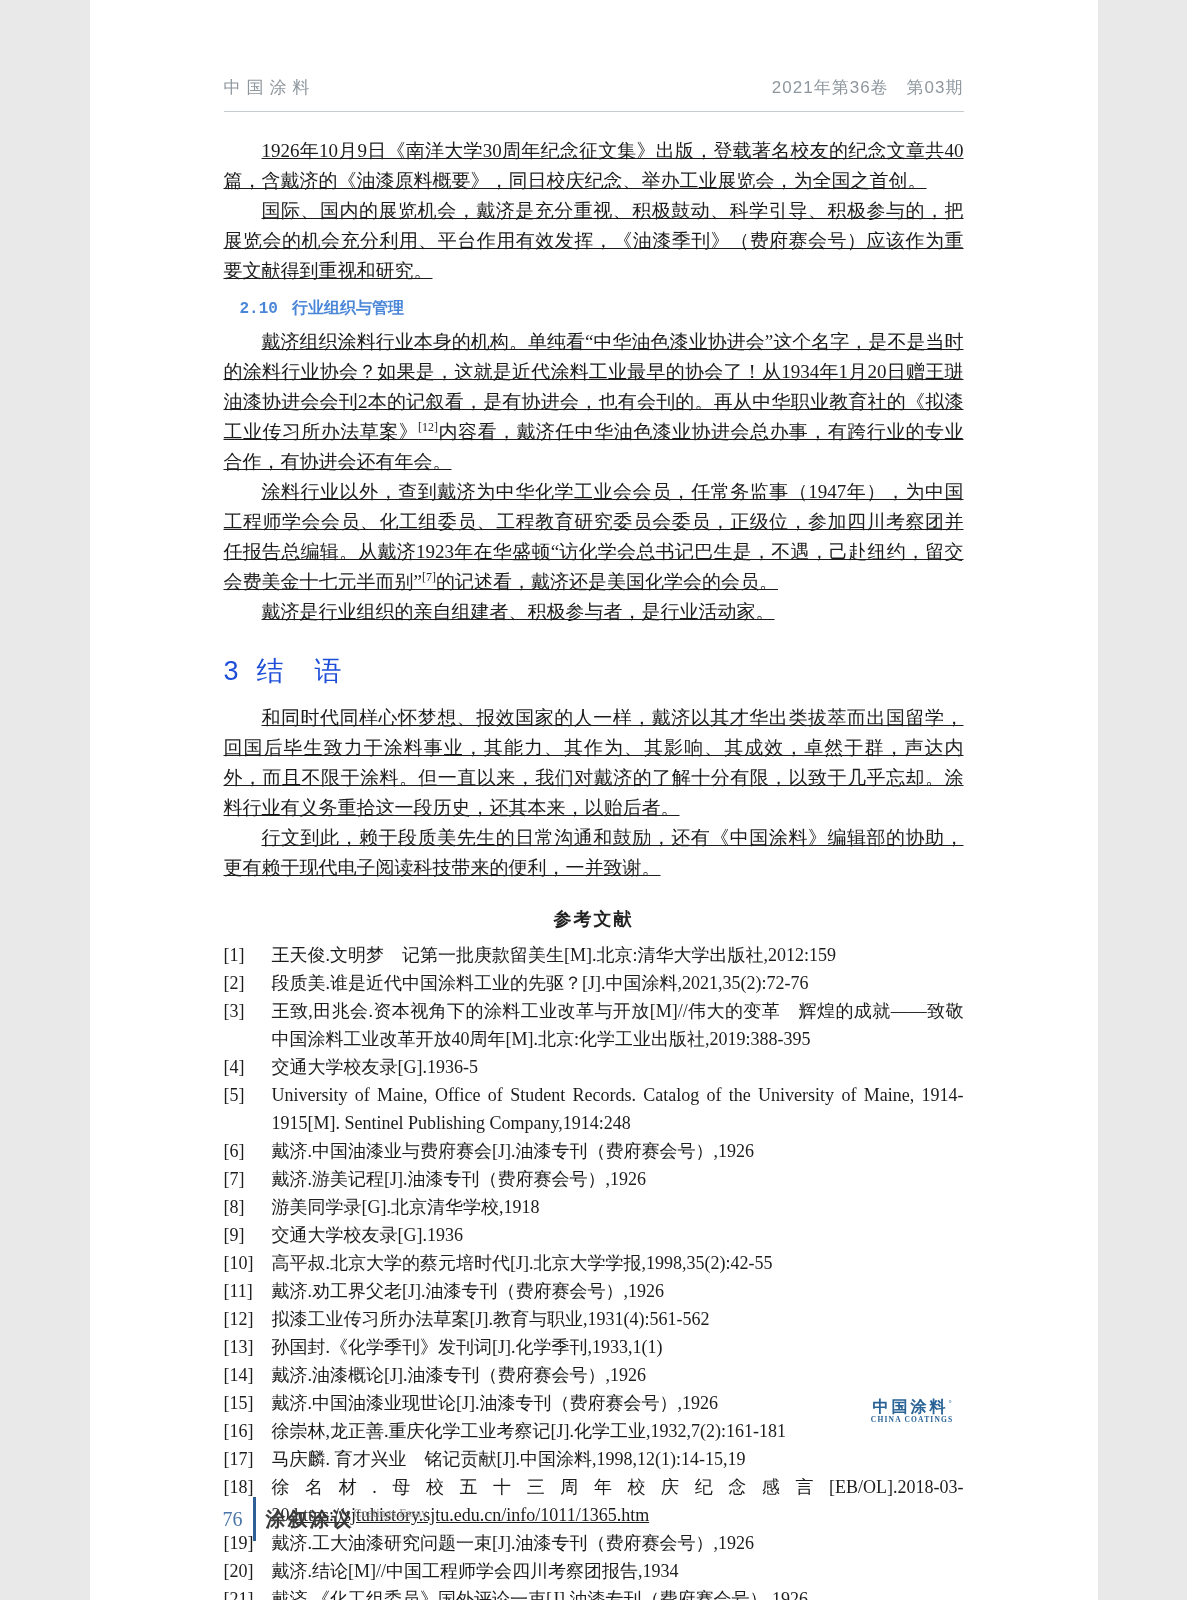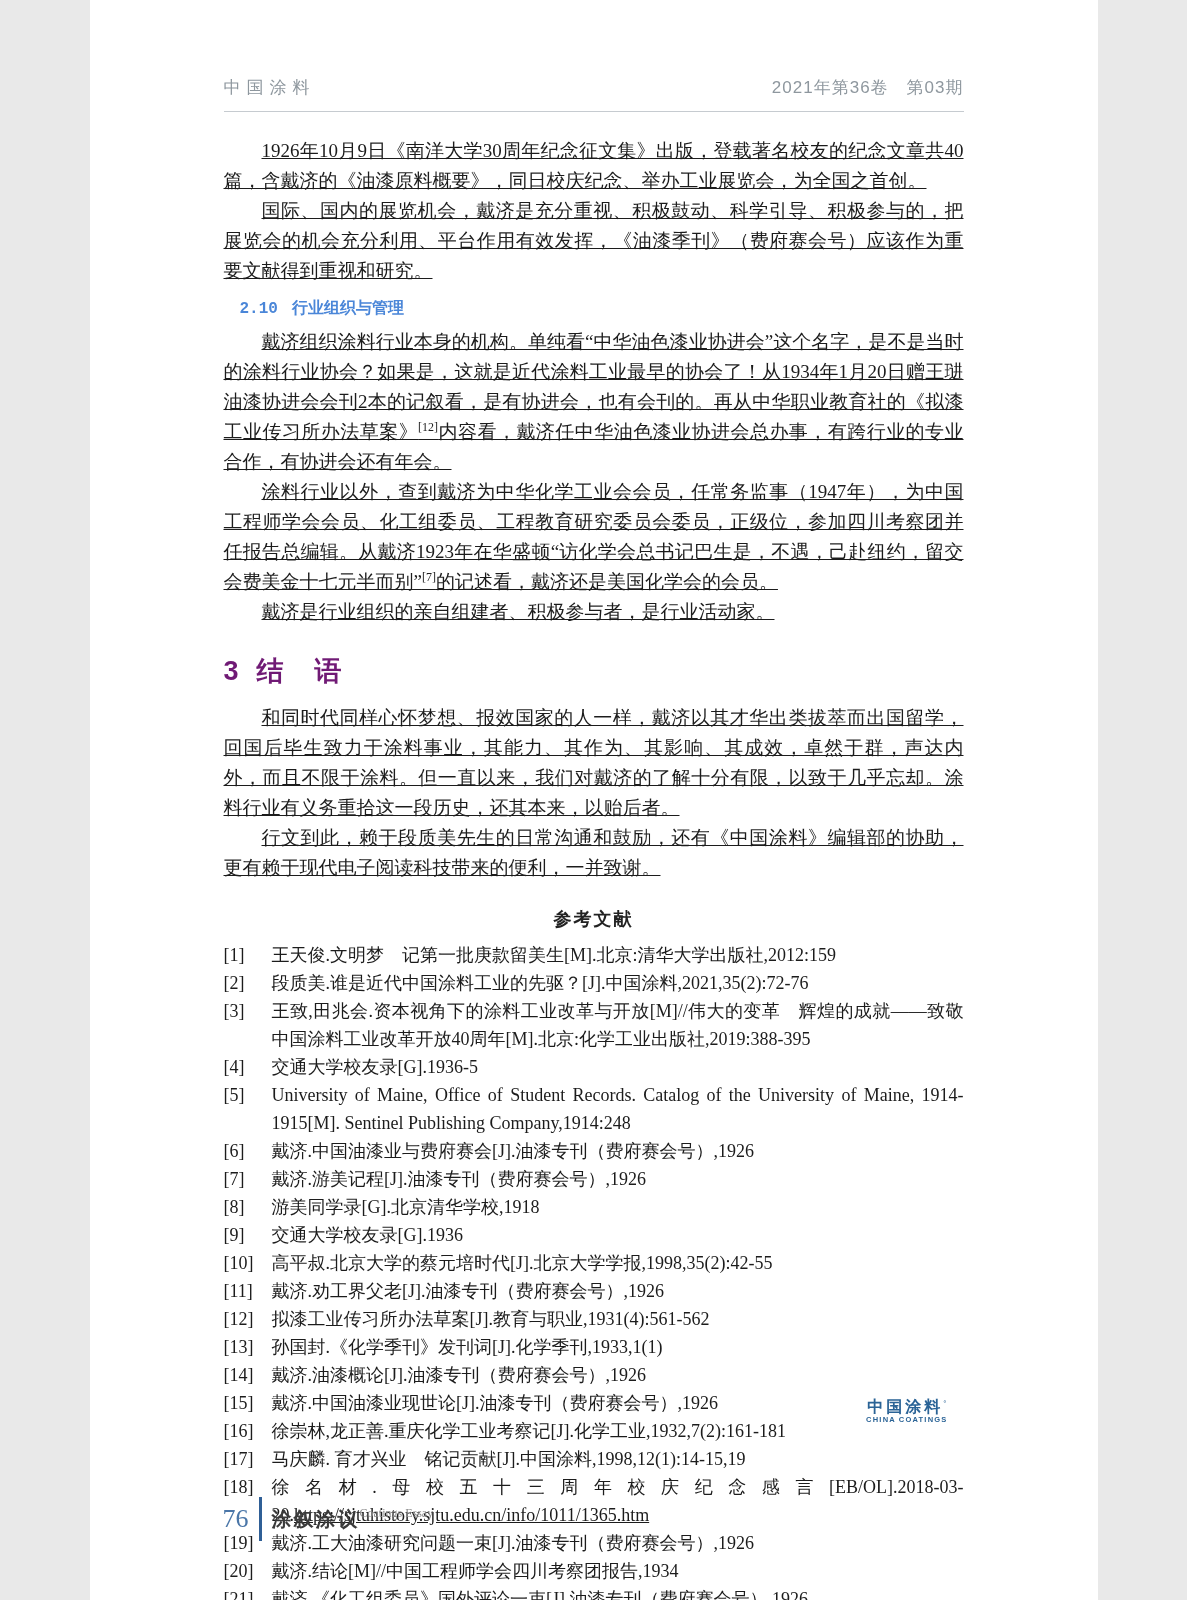--- a/index.html
+++ b/index.html
@@ -33,53 +33,53 @@
   .sup{font-size:12px;vertical-align:super;line-height:0;}
   
   .h-sub{
     font-family:Liberation Mono, monospace;
     color:#4a86d8;font-weight:bold;font-size:16px;
     margin:12px 0 8px 16px;
   }
   .h-sub .num{margin-right:14px;}
   .h-main{
     font-family:"Liberation Sans","DejaVu Sans",sans-serif;
-    color:#701a75;font-weight:bold;font-size:27px;
+    color:#1d4ed8;font-weight:normal;font-size:27px;
     margin:26px 0 14px 0;letter-spacing:2px;
   }
   .h-main .num{margin-right:16px;}
   .ref-heading{
     font-family:"Liberation Sans","DejaVu Sans",sans-serif;
     font-weight:bold;font-size:18px;color:#222;
     text-align:center;margin:24px 0 10px 0;letter-spacing:2px;
   }
   
   .ref-row{
     display:flex;align-items:flex-start;
     font-size:18px;line-height:28px;
   }
   .ref-num{flex:0 0 48px;}
   .ref-text{flex:1;text-align:justify;}
   .ref-link{color:#1c1c1c;text-decoration:underline;cursor:pointer;}
   
   .logo{
-    position:absolute;top:1398px;right:150px;
-    font-family:Liberation Sans, sans-serif;
+    position:absolute;top:1398px;right:144px;
+    font-family:Liberation Serif, serif;
     color:#2a6396;text-align:center;line-height:1.15;
   }
   .logo .cn{font-size:16px;font-weight:bold;letter-spacing:3px;}
   .logo .mark{font-size:8px;vertical-align:super;letter-spacing:0;}
   .logo .en{font-size:7.5px;font-weight:bold;letter-spacing:1.2px;}
   
   .footer{
     position:absolute;left:133px;top:1497px;
     display:flex;align-items:center;
   }
   .footer .pageno{
-    font-size:26px;color:#4a76a8;margin-right:10px;
+    font-size:20px;color:#4a76a8;margin-right:10px;
     font-family:"Liberation Serif","DejaVu Serif",serif;
   }
   .footer .bar{width:3px;height:44px;background:#2f5f96;margin-right:10px;}
   .footer .col{display:flex;flex-direction:row;justify-content:center;}
   .footer .col-cn{
     font-family:"Liberation Sans","DejaVu Sans",sans-serif;
     font-weight:bold;font-size:20px;color:#3a3a3a;letter-spacing:2px;
   }
   .footer .col-en{
     font-size:12px;color:#8a8a8a;

